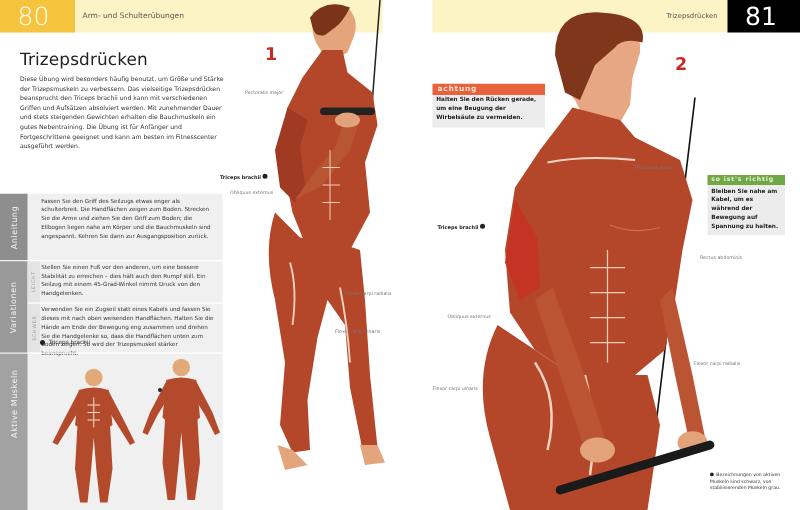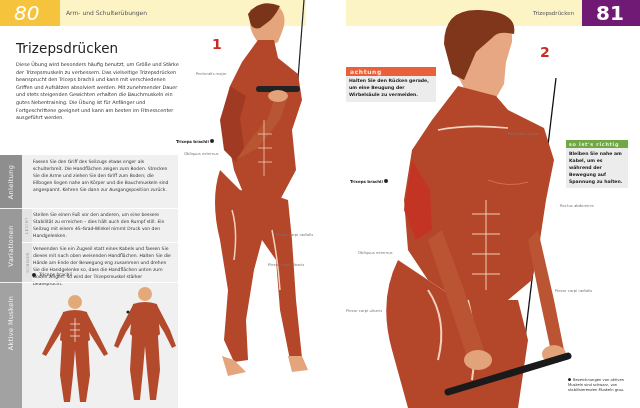--- a/index.html
+++ b/index.html
@@ -4,26 +4,26 @@
 <style>
   * { margin:0; padding:0; box-sizing:border-box; }
   html, body { width:640px; height:408px; overflow:hidden; background:#ffffff; }
   body { font-family:"DejaVu Sans", sans-serif; position:relative; color:#222; }
 
   .spread { position:relative; width:640px; height:408px; background:#fff; }
 
   
   .hdr-left { position:absolute; left:0; top:0; width:306px; height:26px; background:#fdf4c6; }
   .pnum-left { position:absolute; left:0; top:0; width:60px; height:26px; background:#f6c43c; color:#fff;
-               font-size:20px; line-height:26px; padding-left:14px; font-family:"DejaVu Sans", sans-serif; font-weight:300;font-style:italic; }
+               font-size:20px; line-height:26px; padding-left:14px; font-family:"DejaVu Sans", sans-serif; font-weight:300; }
   .hdr-left-title { position:absolute; left:66px; top:0; height:26px; line-height:26px; font-size:6px; color:#555; }
 
   .hdr-right { position:absolute; left:346px; top:0; width:294px; height:26px; background:#fdf4c6; }
-  .pnum-right { position:absolute; right:0; top:0; width:58px; height:26px; background:#701a75; color:#fff;
-                font-size:20px; line-height:26px; padding-left:14px; font-weight:700; }
+  .pnum-right { position:absolute; right:0; top:0; width:58px; height:26px; background:#000000; color:#fff;
+                font-size:20px; line-height:26px; padding-left:14px; font-weight:400; }
   .hdr-right-title { position:absolute; right:66px; top:0; height:26px; line-height:26px; font-size:5.5px; color:#555; }
 
   
   .title { position:absolute; left:16px; top:40px; font-size:13.5px; color:#222; font-weight:500; letter-spacing:0.1px; }
   .intro { position:absolute; left:16px; top:61px; width:166px; font-size:4.9px; line-height:7.6px; color:#333; }
 
   
   .side { position:absolute; left:0; top:155px; width:178px; height:253px; background:#f0f0f0; }
   .side-tab { position:absolute; left:0; width:22px; background:#8e8e8e; }
   .side-tab .vlab { position:absolute; left:0; top:0; width:100%; height:100%; display:flex; align-items:center; justify-content:center; }

